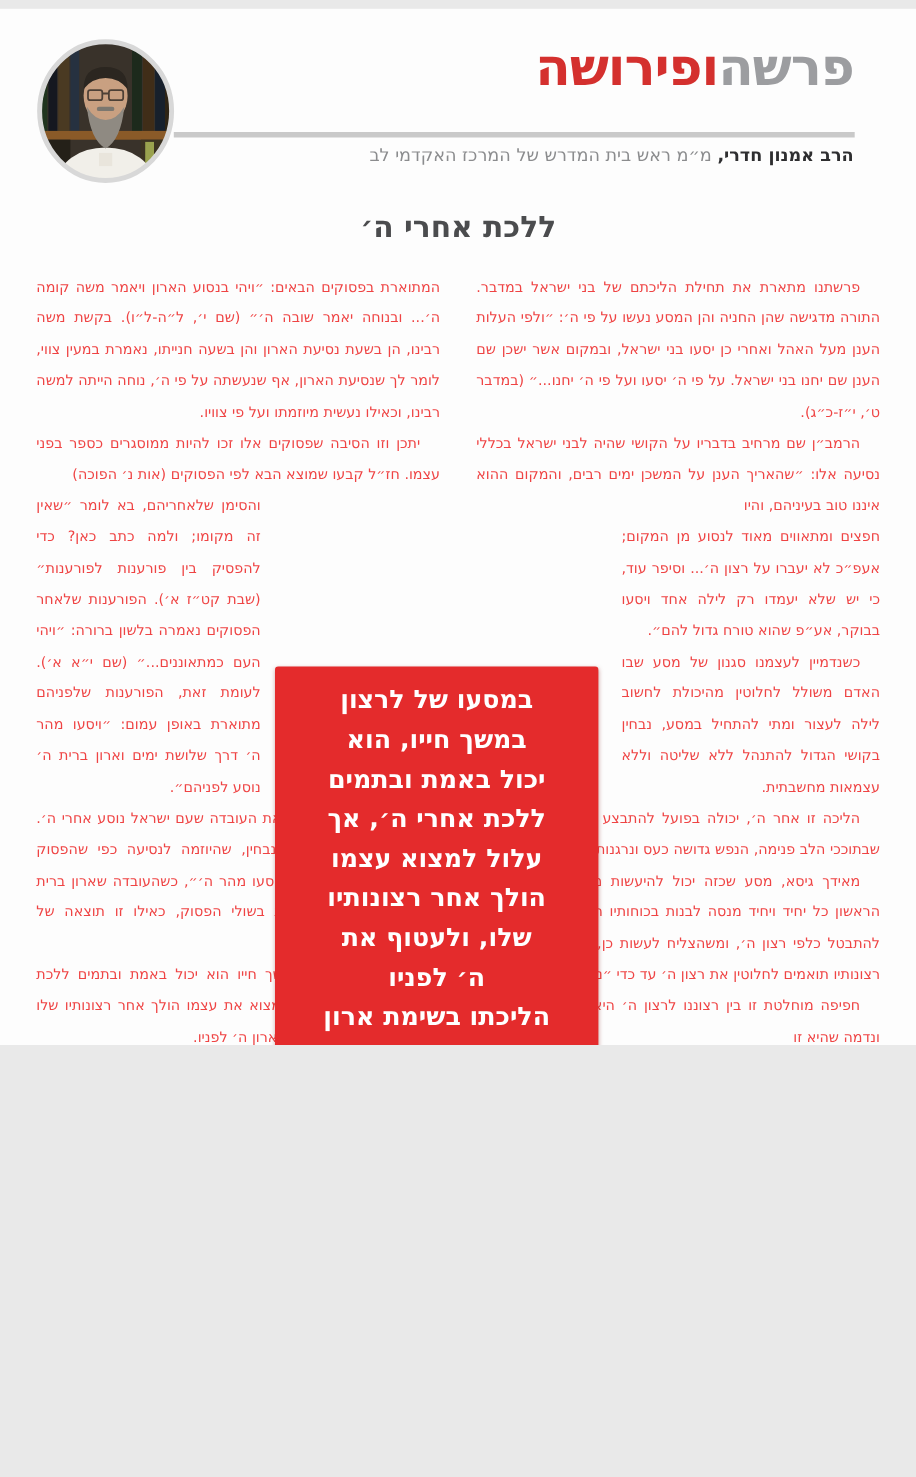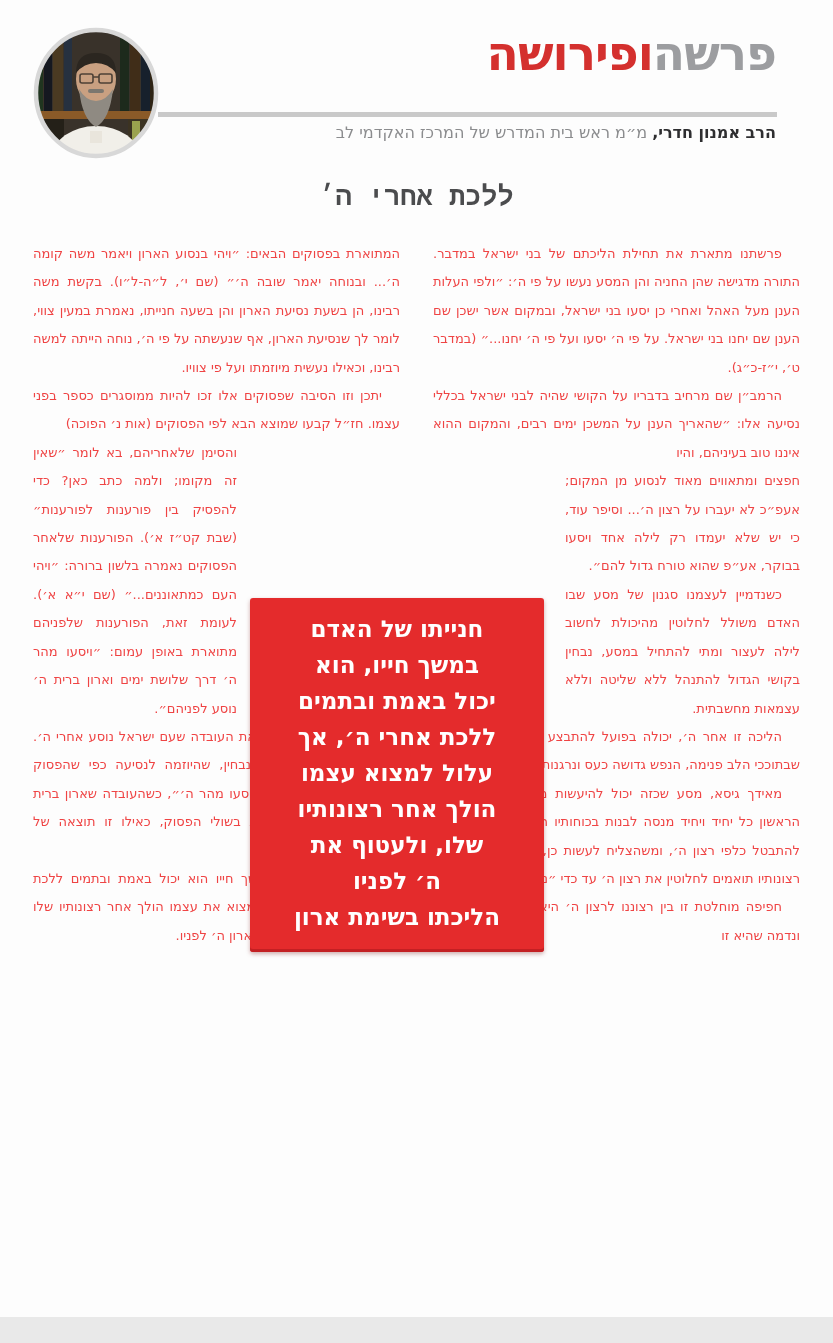--- a/index.html
+++ b/index.html
@@ -1,19 +1,19 @@
 <!DOCTYPE html>
 <html lang="he" dir="rtl"><head>
 <meta charset="utf-8">
 <style>
   html,body{margin:0;padding:0;background:#e9e9e9;}
   .page{
     position:relative;
-    width:833px;height:1317px;
-    margin:0 auto;
+    width:833px;height:942px;
+    margin:8px auto;
     background:#fdfdfd;
     overflow:hidden;
     direction:rtl;
     font-family:"DejaVu Sans",sans-serif;
   }
   
   .photo-wrap{position:absolute;top:27px;left:32px;width:128px;height:132px;z-index:3;}
   .brand{
     position:absolute;top:26px;right:57px;
     font-size:47px;font-weight:bold;line-height:1.2;
@@ -26,21 +26,21 @@
     background:#c9c9c9;z-index:1;
   }
   .author-line{
     position:absolute;top:123px;right:57px;
     font-size:16px;color:#8b8c8e;white-space:nowrap;
   }
   .author-line b{color:#2e2e30;font-weight:bold;}
   
   .article-title{
     position:absolute;top:183px;left:0;right:0;
-    text-align:center;font-size:27px;font-weight:bold;color:#4b4c4e;font-family:Liberation Mono, monospace;
+    text-align:center;font-size:27px;font-weight:bold;color:#4b4c4e;
   }
   
   .columns{
     position:absolute;top:240px;right:33px;left:33px;bottom:0;
     display:flex;gap:33px;
   }
   .col{flex:1;min-width:0;}
   .p{
     margin:0;
     font-size:13px;line-height:28.4px;
@@ -141,21 +141,21 @@
       <div class="narrow-l">
         <p class="p">והסימן שלאחריהם, בא לומר ״שאין זה מקומו; ולמה כתב כאן? כדי להפסיק בין פורענות לפורענות״ (שבת קט״ז א׳). הפורענות שלאחר הפסוקים נאמרה בלשון ברורה: ״ויהי העם כמתאוננים...״ (שם י״א א׳). לעומת זאת, הפורענות שלפניהם מתוארת באופן עמום: ״ויסעו מהר ה׳ דרך שלושת ימים וארון ברית ה׳ נוסע לפניהם״.</p>
       </div>
       <p class="p indent">הפסוק כפשוטו מתאר את העובדה שעם ישראל נוסע אחרי ה׳. ואולם, אם נתבונן היטב נבחין, שהיוזמה לנסיעה כפי שהפסוק מתאר, היא של ישראל: ״ויסעו מהר ה׳״, כשהעובדה שארון ברית ה׳ הולך לפניהם, נאמרת בשולי הפסוק, כאילו זו תוצאה של נסיעתם ולא הסיבה לה.</p>
       <p class="p indent">במסעו של האדם במשך חייו הוא יכול באמת ובתמים ללכת אחרי ה׳, אך עלול הוא למצוא את עצמו הולך אחר רצונותיו שלו ולעטוף את הליכתו בשימת ארון ה׳ לפניו.</p>
     </div>
 
   </div>
 
   <div class="pull-quote">
-    <div>חנייתו של האדם</div>
+    <div>במסעו של לרצון</div>
     <div>במשך חייו, הוא</div>
     <div>יכול באמת ובתמים</div>
     <div>ללכת אחרי ה׳, אך</div>
     <div>עלול למצוא עצמו</div>
     <div>הולך אחר רצונותיו</div>
     <div>שלו, ולעטוף את</div>
     <div>ה׳ לפניו</div>
     <div>הליכתו בשימת ארון</div>
   </div>
 

